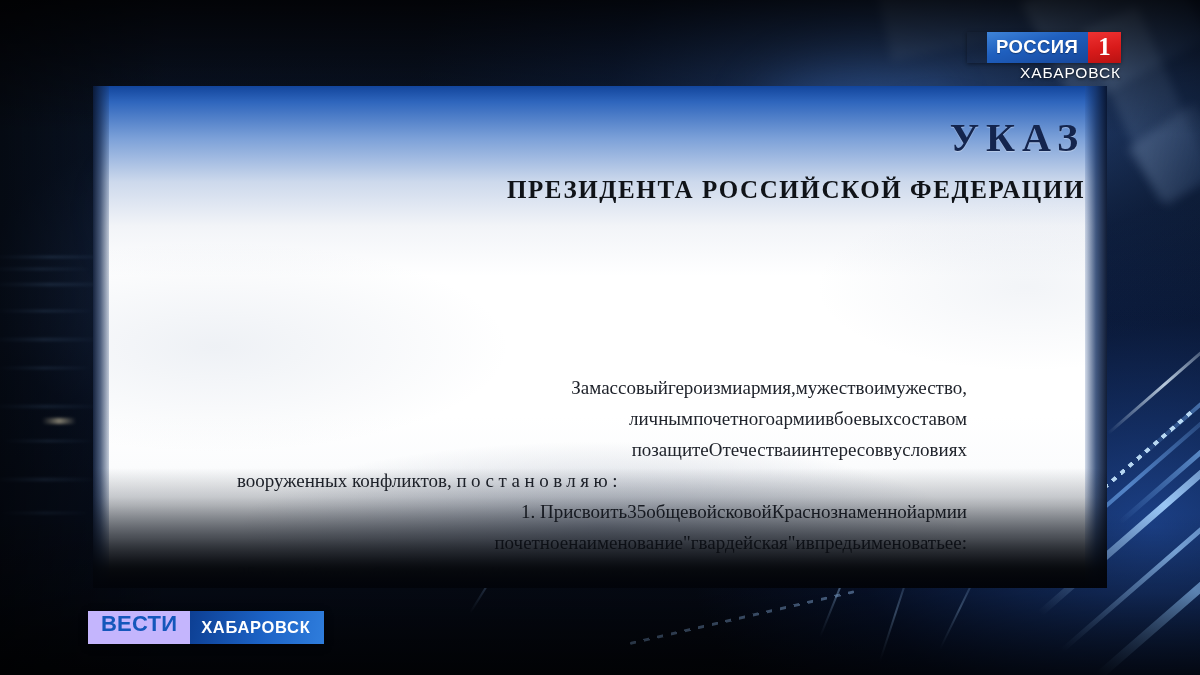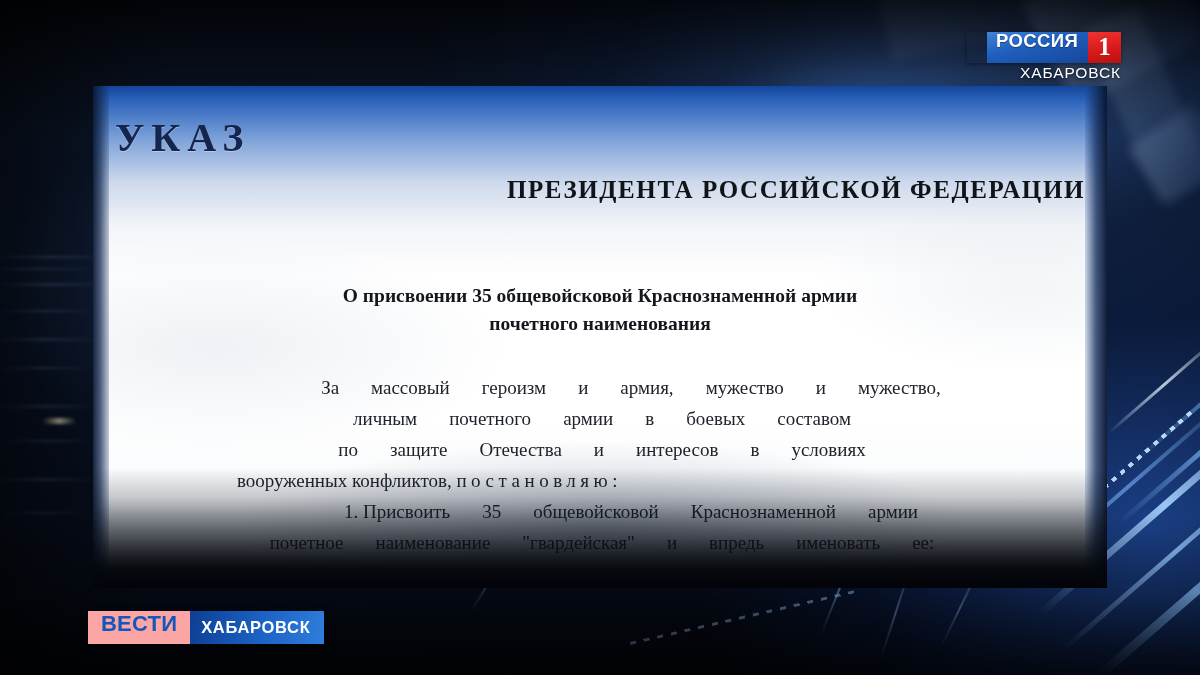--- a/index.html
+++ b/index.html
@@ -142,21 +142,21 @@
   
   .doc-inner {
     position: absolute;
     left: 22px; right: 22px; top: 0; bottom: 0;
     color: #14161b;
   }
   #doc-title {
     position: absolute;
     left: 0; right: 0;
     top: 28px;
-    text-align: left;
+    text-align: right;
     font-family: "Liberation Serif", "DejaVu Serif", serif;
     font-size: 40px;
     font-weight: 700;
     letter-spacing: 7px;
     color: #14254e;
     text-shadow: 0 1px 1px rgba(255,255,255,0.35);
   }
   #doc-subtitle-main {
     position: absolute;
     left: 0; right: 0;
@@ -189,22 +189,21 @@
     line-height: 31px;
     color: #20242c;
   }
   .body-line {
     display: block;
     white-space: nowrap;
   }
   
   .just {
     display: flex;
-    justify-content: center;
-    gap: 32px;
+    justify-content: flex-end;
   }
   .just.indent { padding-left: 58px; }
   .spaced { letter-spacing: 4.5px; }
   .faded-line {
     opacity: 0.30;
     color: #263043;
   }
 
   
   #rossiya-logo {
@@ -214,20 +213,21 @@
     width: 154px;
     height: 31px;
     display: flex;
     align-items: stretch;
     box-shadow: 0 1px 4px rgba(0,0,0,0.45);
   }
   .logo-word {
     flex: 1 1 auto;
     background: linear-gradient(165deg, #3f84d8 0%, #1f5fbe 42%, #16479b 100%);
     display: flex;
+    align-items: center;
     justify-content: center;
     padding: 0 9px 0 8px;
     margin-left: 20px;
   }
   .logo-word span {
     color: #ffffff;
     font-family: "Liberation Sans", sans-serif;
     font-size: 18.5px;
     font-weight: 700;
     letter-spacing: 0.4px;
@@ -267,21 +267,21 @@
   #vesti-bug {
     position: absolute;
     left: 88px;
     top: 611px;
     height: 33px;
     display: flex;
     align-items: stretch;
     box-shadow: 0 2px 7px rgba(0,0,0,0.6);
   }
   .vesti-white {
-    background: #fca5a5;
+    background: #c4b5fd;
     display: flex;
     align-items: center;
     padding: 0 13px 8px 13px;
   }
   .vesti-white span {
     color: #1457bb;
     font-family: "Liberation Sans", sans-serif;
     font-size: 22px;
     font-weight: 700;
     letter-spacing: 0.2px;
@@ -354,24 +354,20 @@
   <div id="document-panel">
     <div class="doc-paper"></div>
     <div class="doc-noise"></div>
 
     <div class="doc-inner">
 
       <div id="doc-title">УКАЗ</div>
 
       <div id="doc-subtitle-main">ПРЕЗИДЕНТА РОССИЙСКОЙ ФЕДЕРАЦИИ</div>
 
-      <div id="doc-heading">
-        <div>О присвоении 35 общевойсковой Краснознаменной армии</div>
-        <div>почетного наименования</div>
-      </div>
 
       <div id="doc-body">
 
         <div class="body-line just indent">
           <span>За</span>
           <span>массовый</span>
           <span>героизм</span>
           <span>и</span>
           <span>армия,</span>
           <span>мужество</span>

